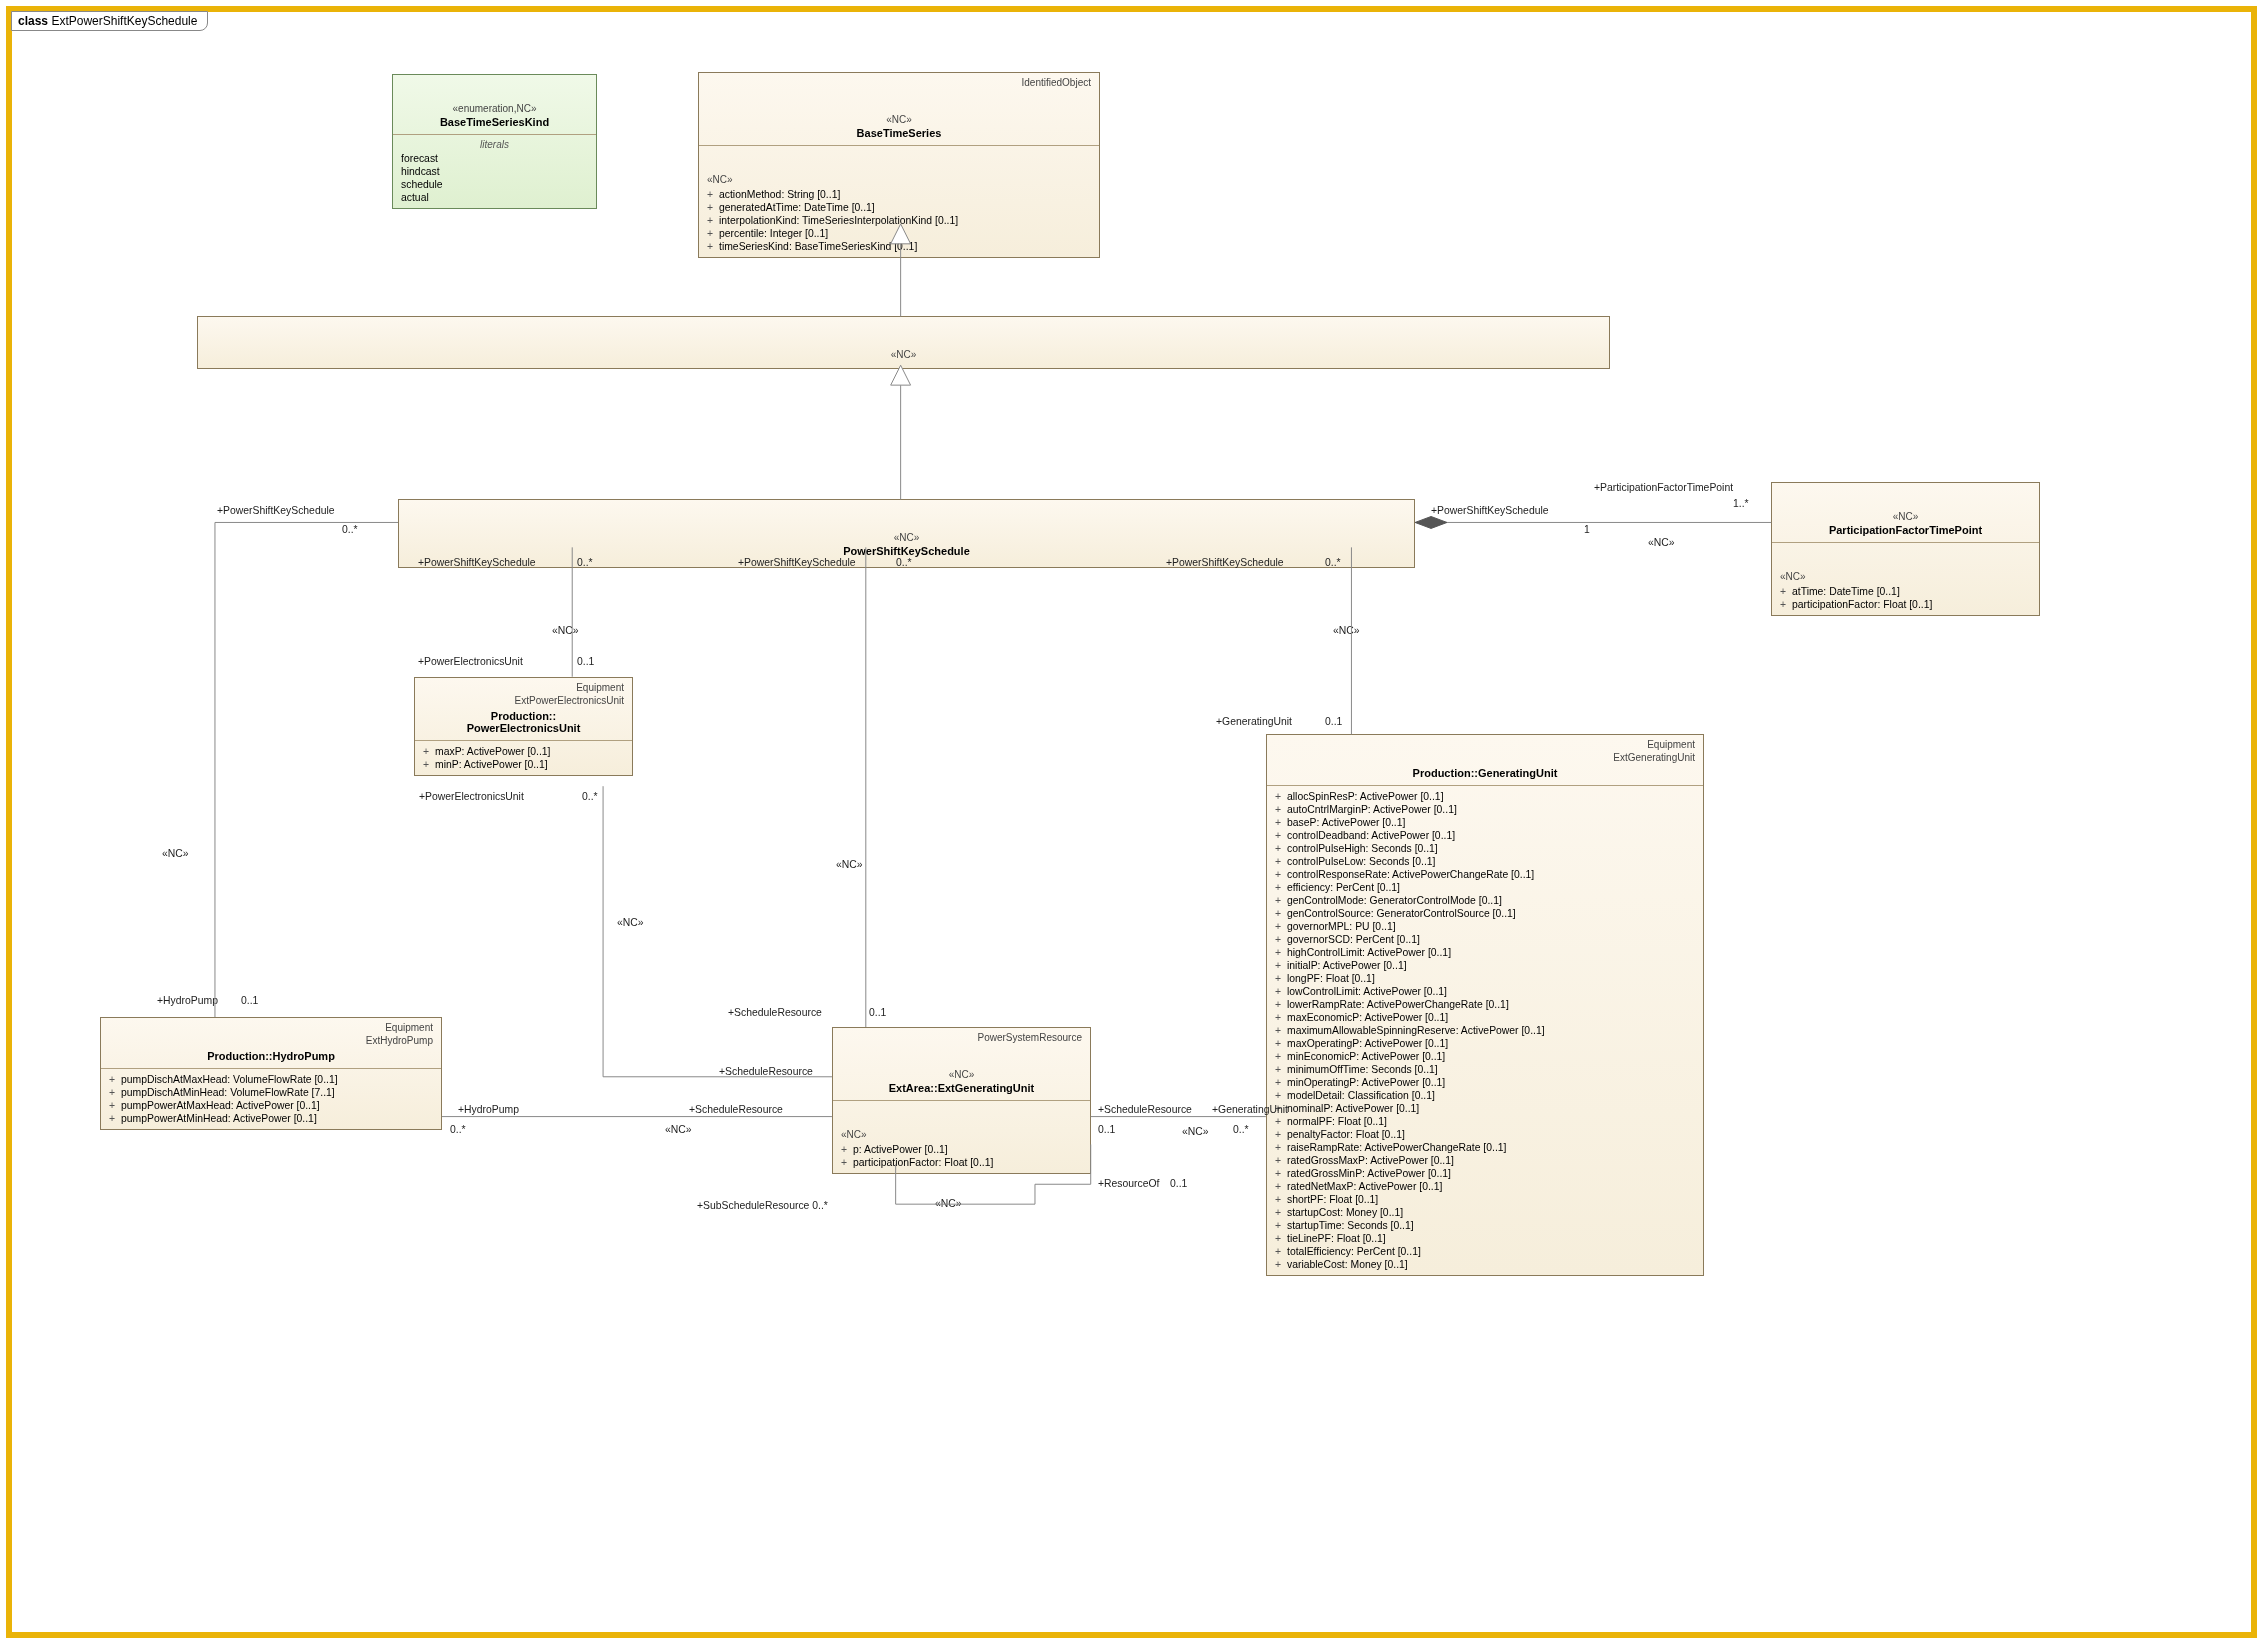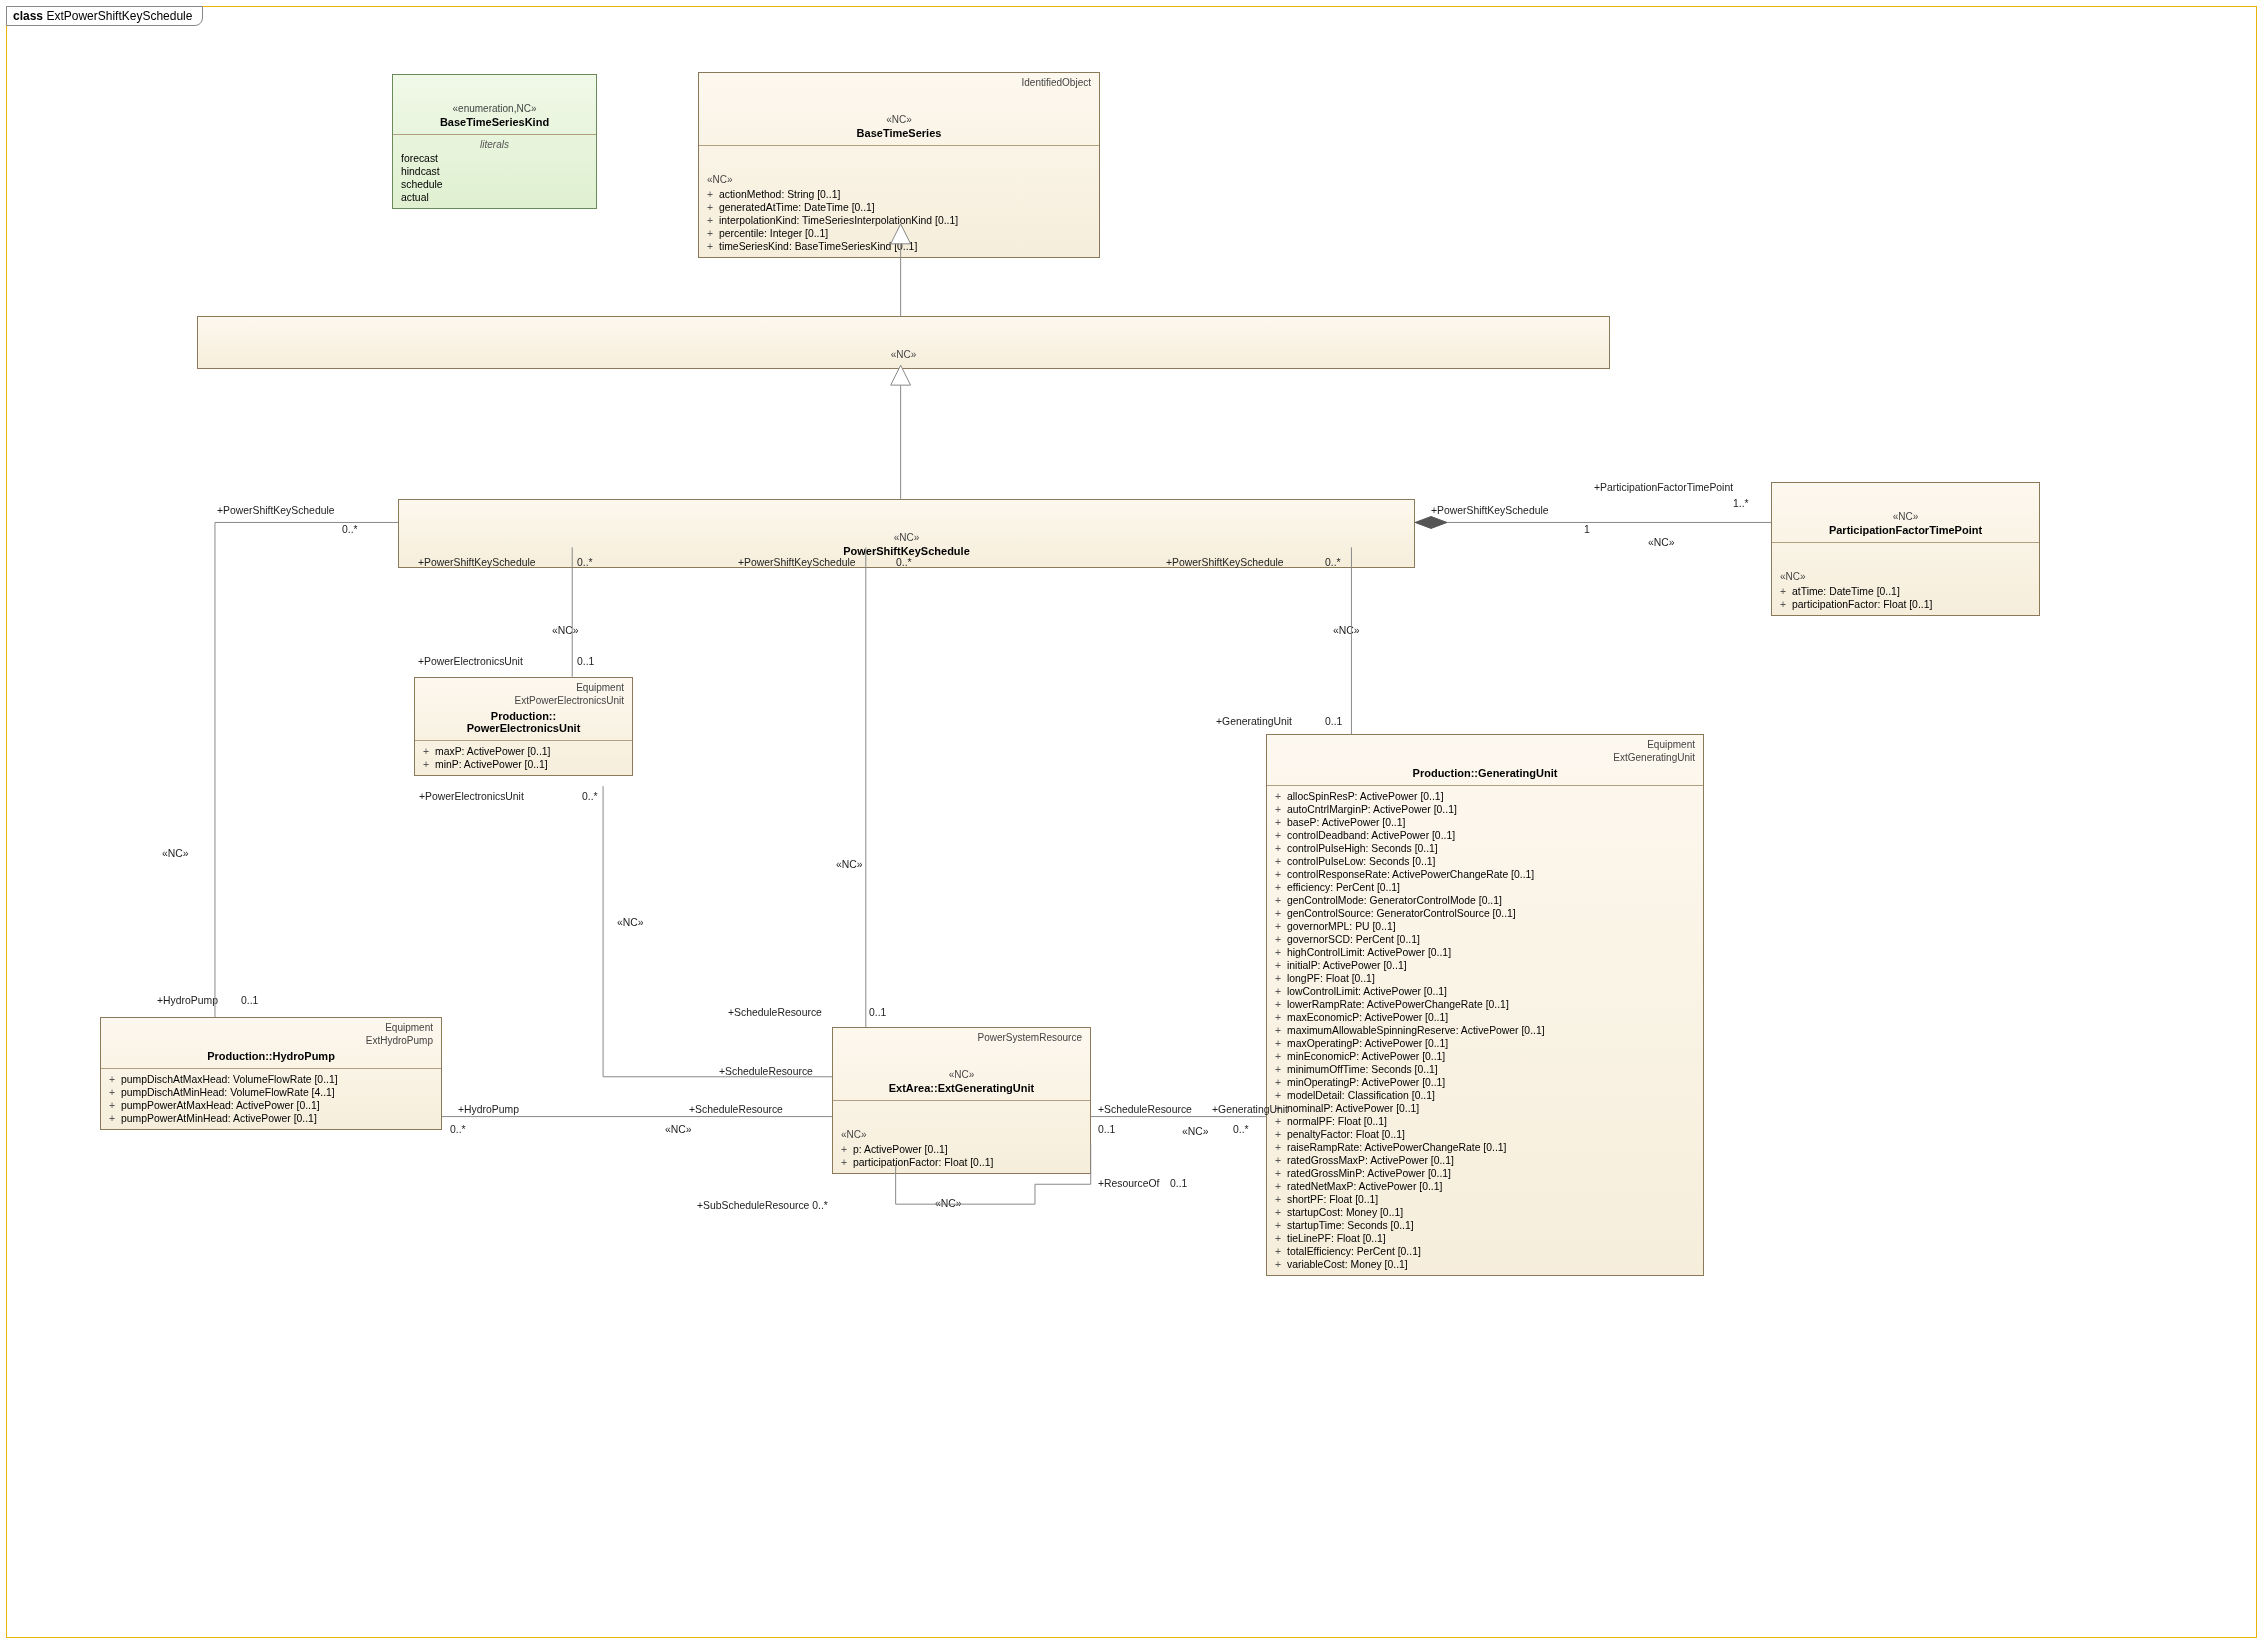--- a/index.html
+++ b/index.html
@@ -8,21 +8,21 @@
     font-size: 10px;
     background: #fff;
     width: 2267px;
     height: 1650px;
     position: relative;
   }
   .frame {
     position: absolute;
     left: 6px; top: 6px;
     width: 2251px; height: 1632px;
-    border: 1px solid #eab308;
+    border: 6px solid #eab308;
   }
   .frame-title {
     position: absolute;
     left: -1px; top: -1px;
     border: 1px solid #888;
     border-bottom-right-radius: 8px;
     padding: 2px 10px 2px 6px;
     font-size: 12px;
     background: #fff;
   }
@@ -175,21 +175,21 @@
 </div>
 
 <div class="class-box" style="left:100px; top:1017px; width:342px;">
   <div class="compartment">
     <div class="stereo-top-right">Equipment</div>
     <div class="stereo-top-right">ExtHydroPump</div>
     <div class="class-name">Production::HydroPump</div>
   </div>
   <div class="compartment attrs">
     <div class="row"><span class="sym">+</span><span>pumpDischAtMaxHead: VolumeFlowRate [0..1]</span></div>
-    <div class="row"><span class="sym">+</span><span>pumpDischAtMinHead: VolumeFlowRate [4..1]</span></div>
+    <div class="row"><span class="sym">+</span><span>pumpDischAtMinHead: VolumeFlowRate [7..1]</span></div>
     <div class="row"><span class="sym">+</span><span>pumpPowerAtMaxHead: ActivePower [0..1]</span></div>
     <div class="row"><span class="sym">+</span><span>pumpPowerAtMinHead: ActivePower [0..1]</span></div>
   </div>
 </div>
 
 <div class="class-box" style="left:832px; top:1027px; width:259px;">
   <div class="compartment">
     <div class="stereo-top-right">PowerSystemResource</div>
     <div class="stereo-center">«NC»</div>
     <div class="class-name">ExtArea::ExtGeneratingUnit</div>

